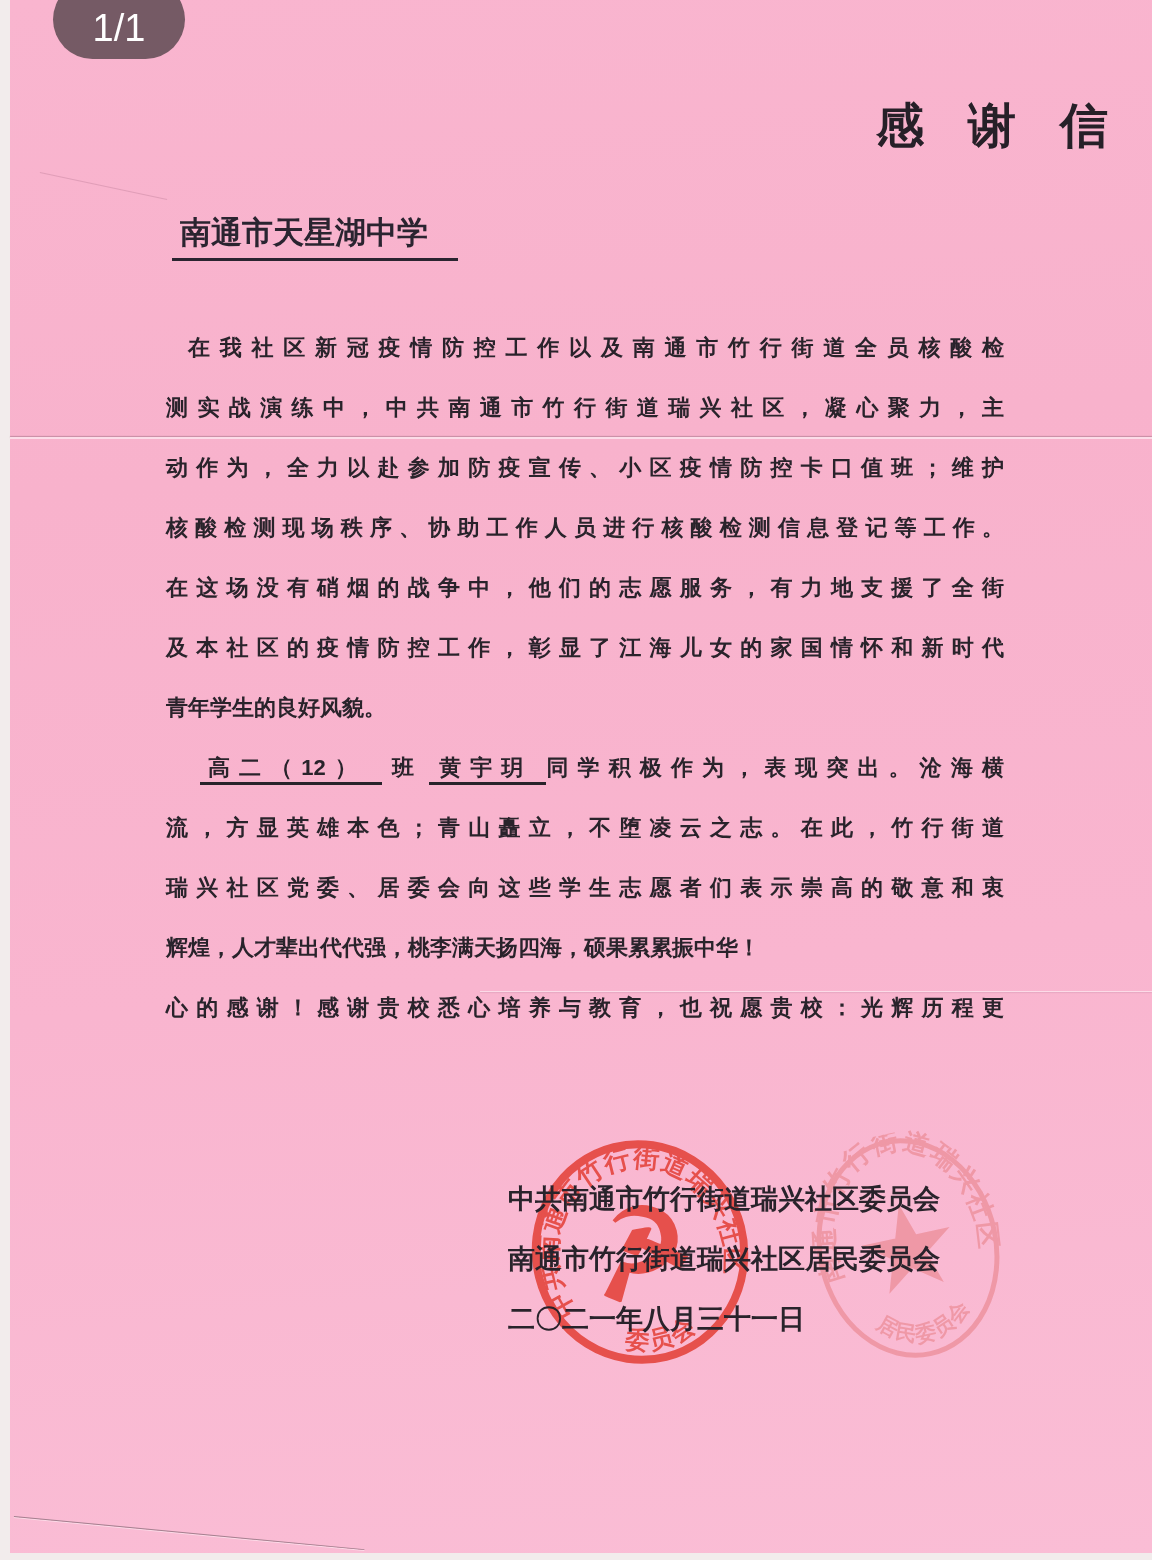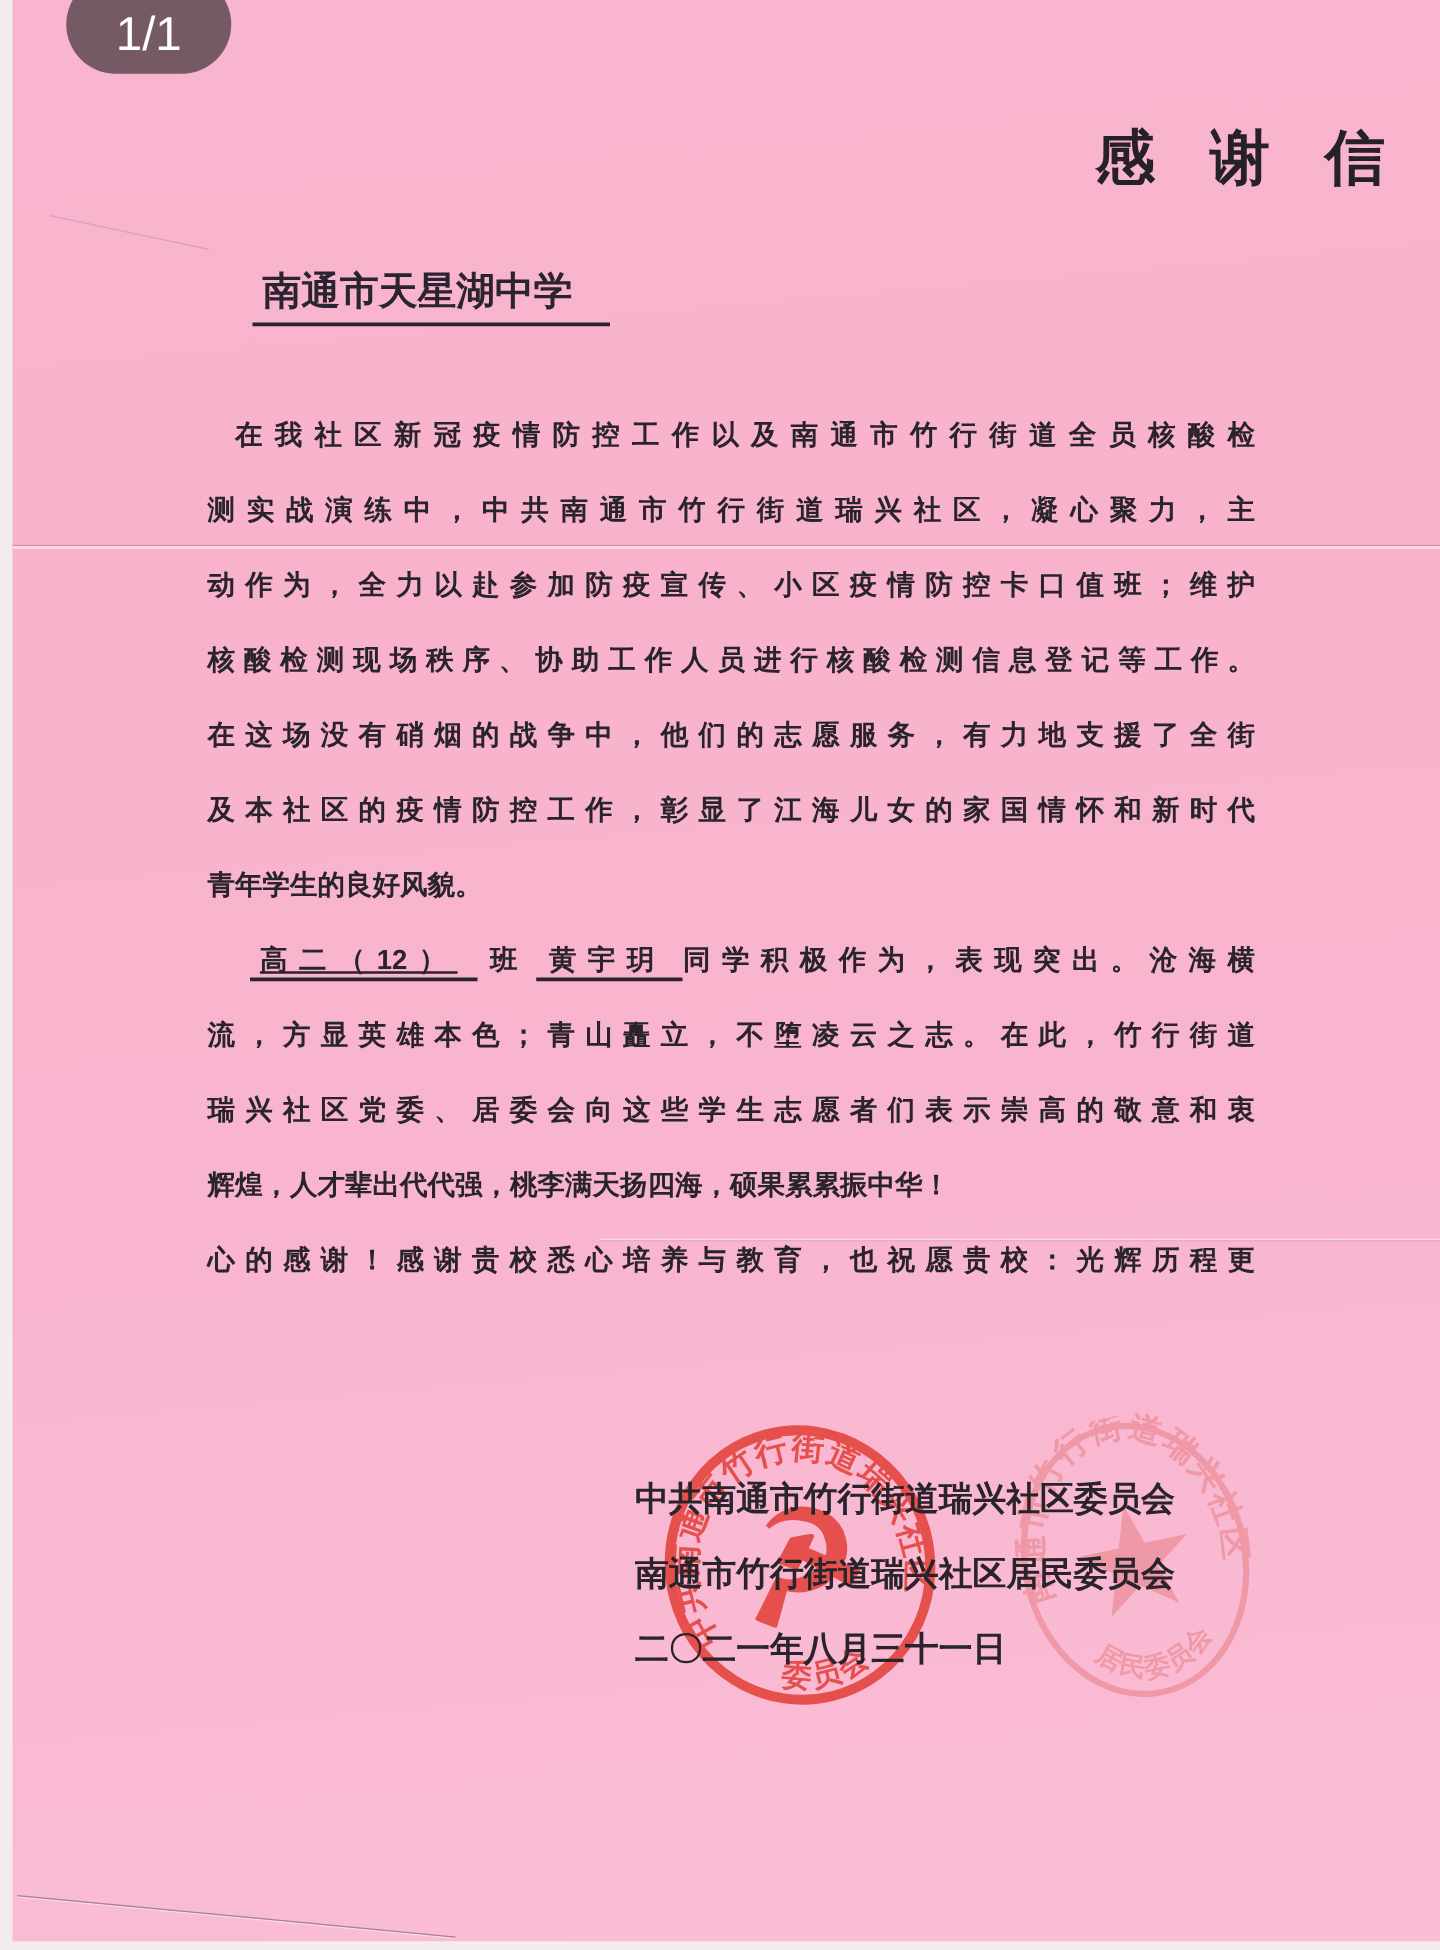--- a/index.html
+++ b/index.html
@@ -30,31 +30,31 @@
     padding-bottom:9px;box-sizing:border-box;
     color:#ffffff;font-size:38px;font-weight:400;
   }
   
   .title{
     position:absolute;top:94px;left:0;width:100%;margin:0;
     text-align:right;font-size:48px;font-weight:900;color:#262028;
     letter-spacing:44px;text-indent:44px;white-space:nowrap;
   }
   .salutation{position:absolute;left:162px;top:212px;font-size:31px;font-weight:600;color:#2a2430;z-index:3;}
-  .salutation .u{display:inline-block;border-bottom:3px solid #2a2430;padding:0 30px 4px 8px;margin-left:30px;}
+  .salutation .u{display:inline-block;border-bottom:3px solid #2a2430;padding:0 30px 4px 8px;}
   .body-text{
     position:absolute;left:156px;top:318px;width:838px;z-index:3;
     font-size:22px;line-height:60px;color:#29232b;font-weight:600;
   }
   .line{min-height:60px;}
   .line.fill{text-align:justify;text-align-last:justify;}
   .line.p1first{padding-left:22px;box-sizing:border-box;}
   .line.p2first{padding-left:34px;box-sizing:border-box;}
   .blank{border-bottom:3px solid #29232b;padding-bottom:2px;}
-  .blank.class{padding-left:8px;padding-right:16px;text-decoration:underline;}
+  .blank.class{padding-left:8px;padding-right:16px;}
   .blank.name{padding-left:10px;padding-right:14px;margin-top:23px;}
   .ban{padding:0 6px 0 10px;}
   .signature{
     position:absolute;right:212px;top:1169px;z-index:4;text-align:left;
     font-size:27px;line-height:60px;color:#29232b;font-weight:600;white-space:nowrap;
   }
   
   .stamp{position:absolute;z-index:2;}
   .stamp-left{left:512px;top:1134px;opacity:0.88;transform:rotate(-14deg);}
   .stamp-right{left:800px;top:1132px;opacity:0.60;transform:rotate(-12deg);}

